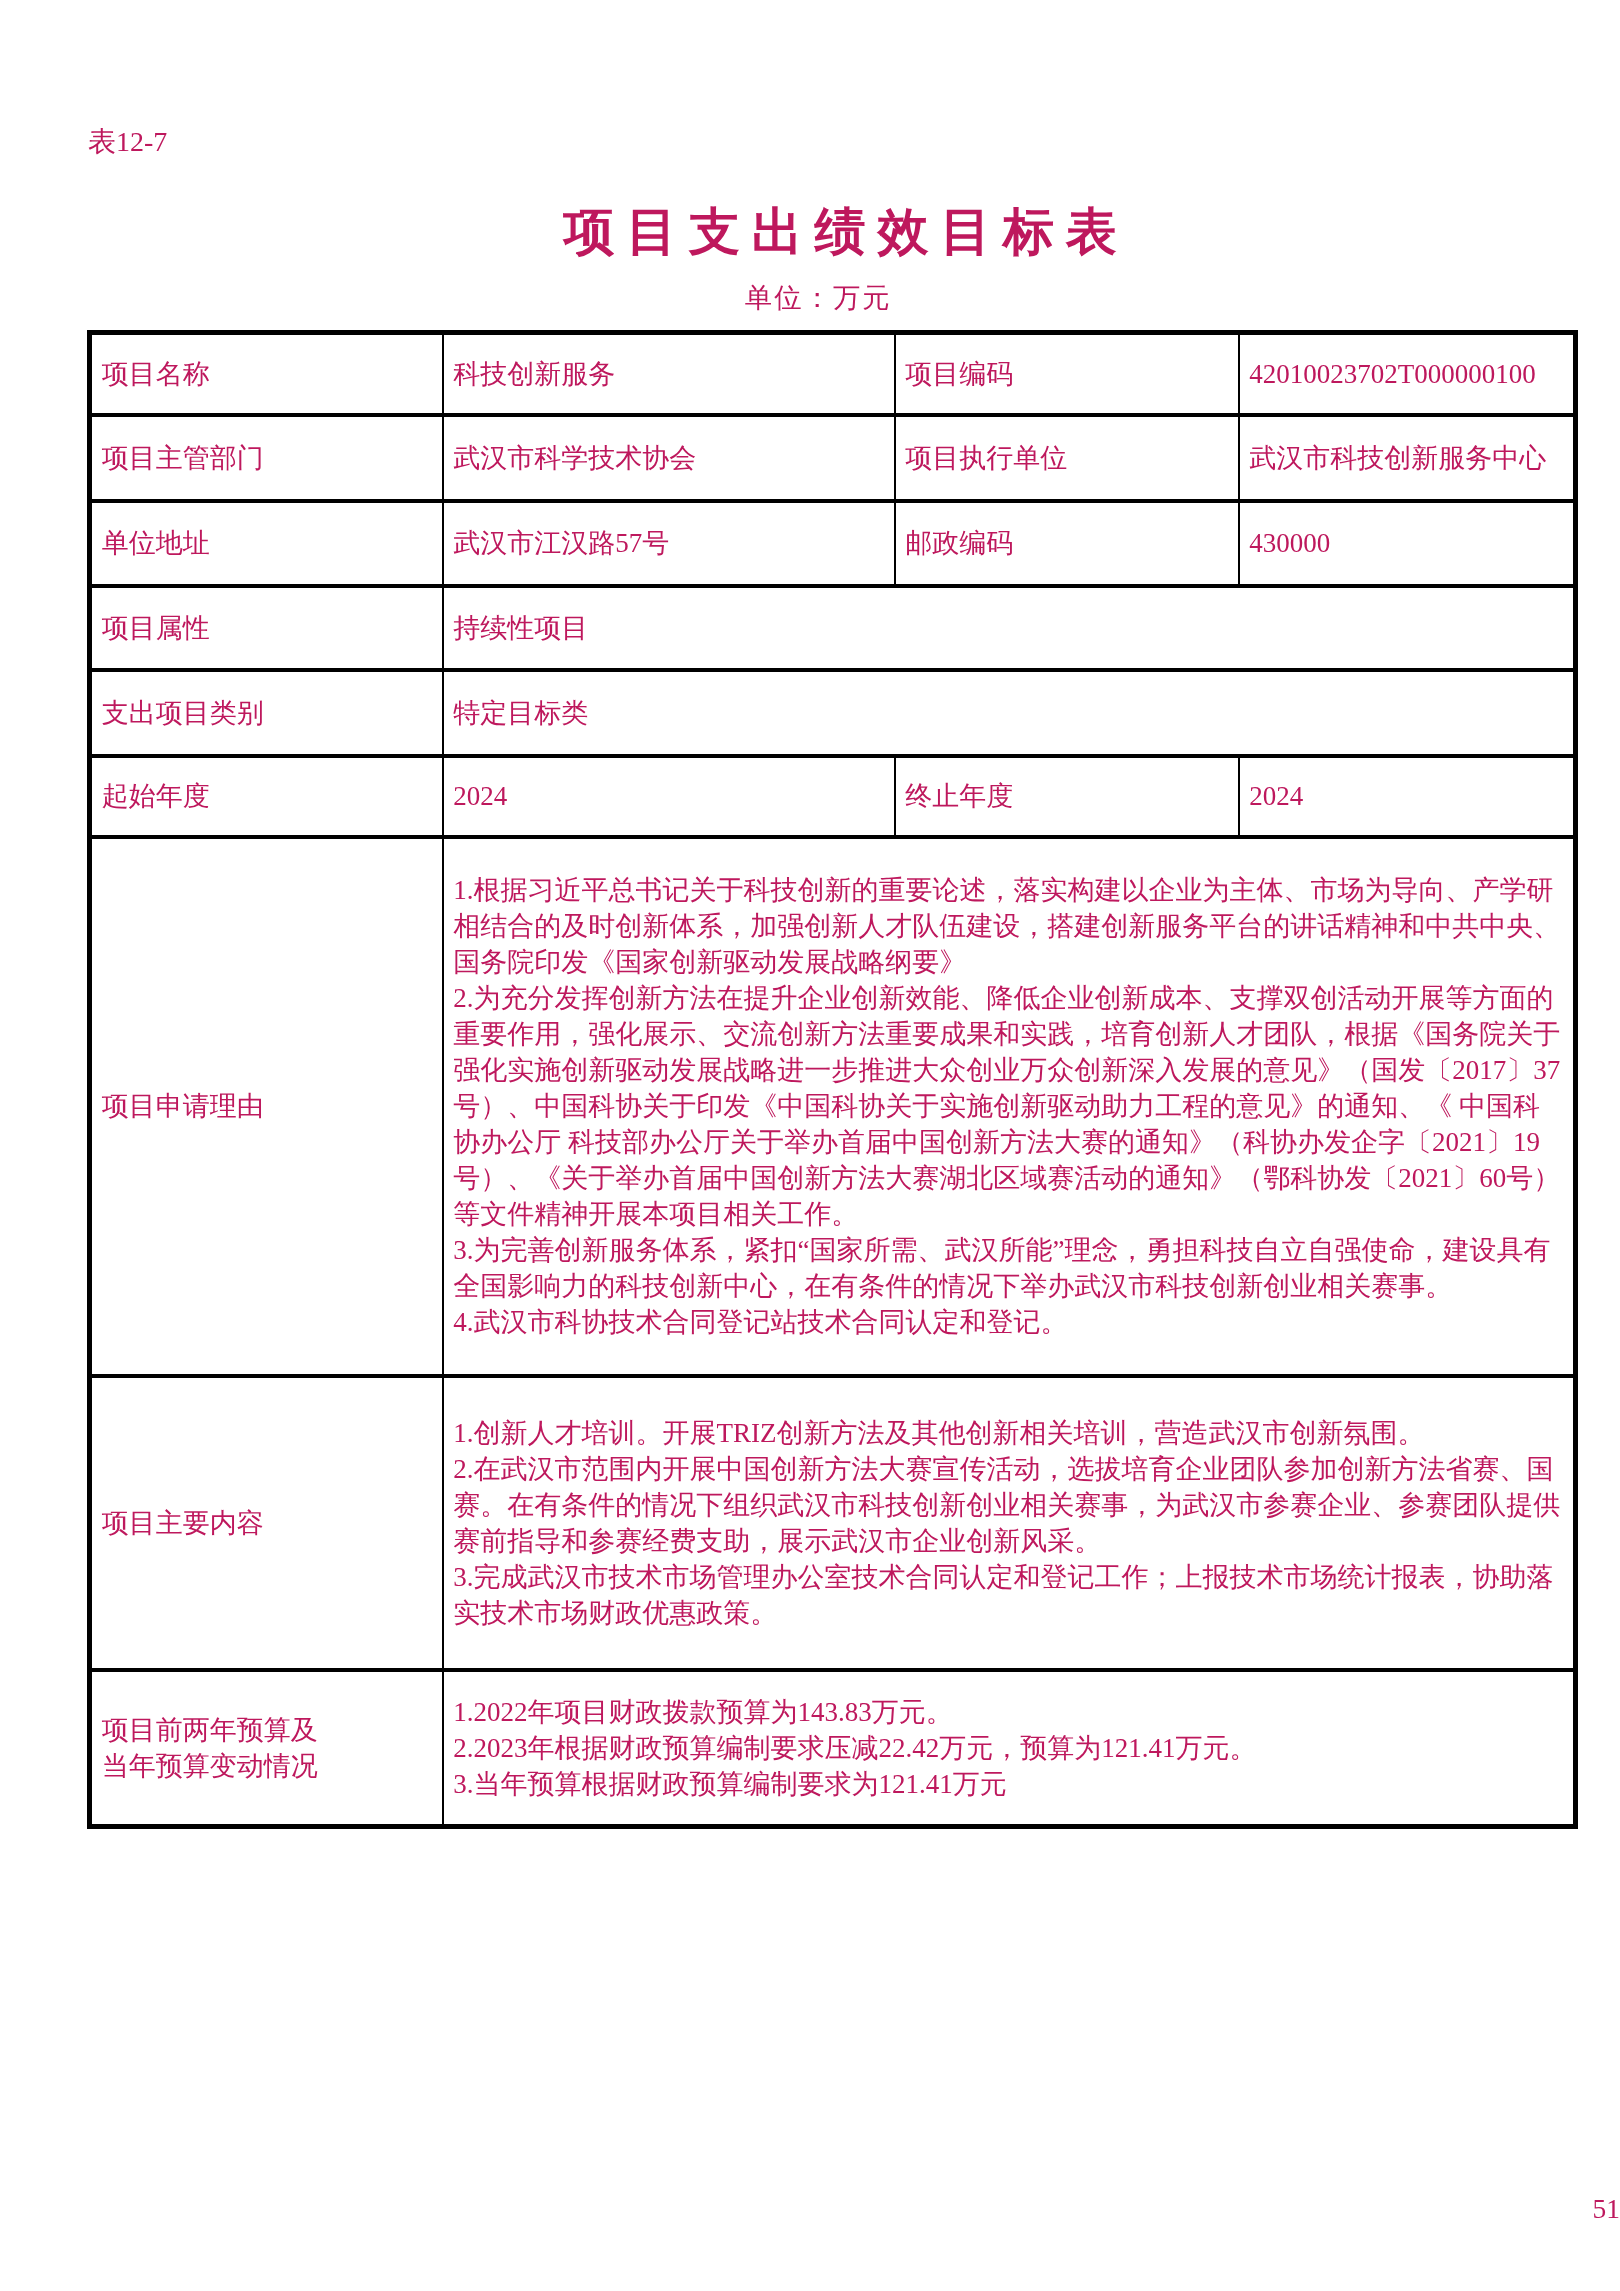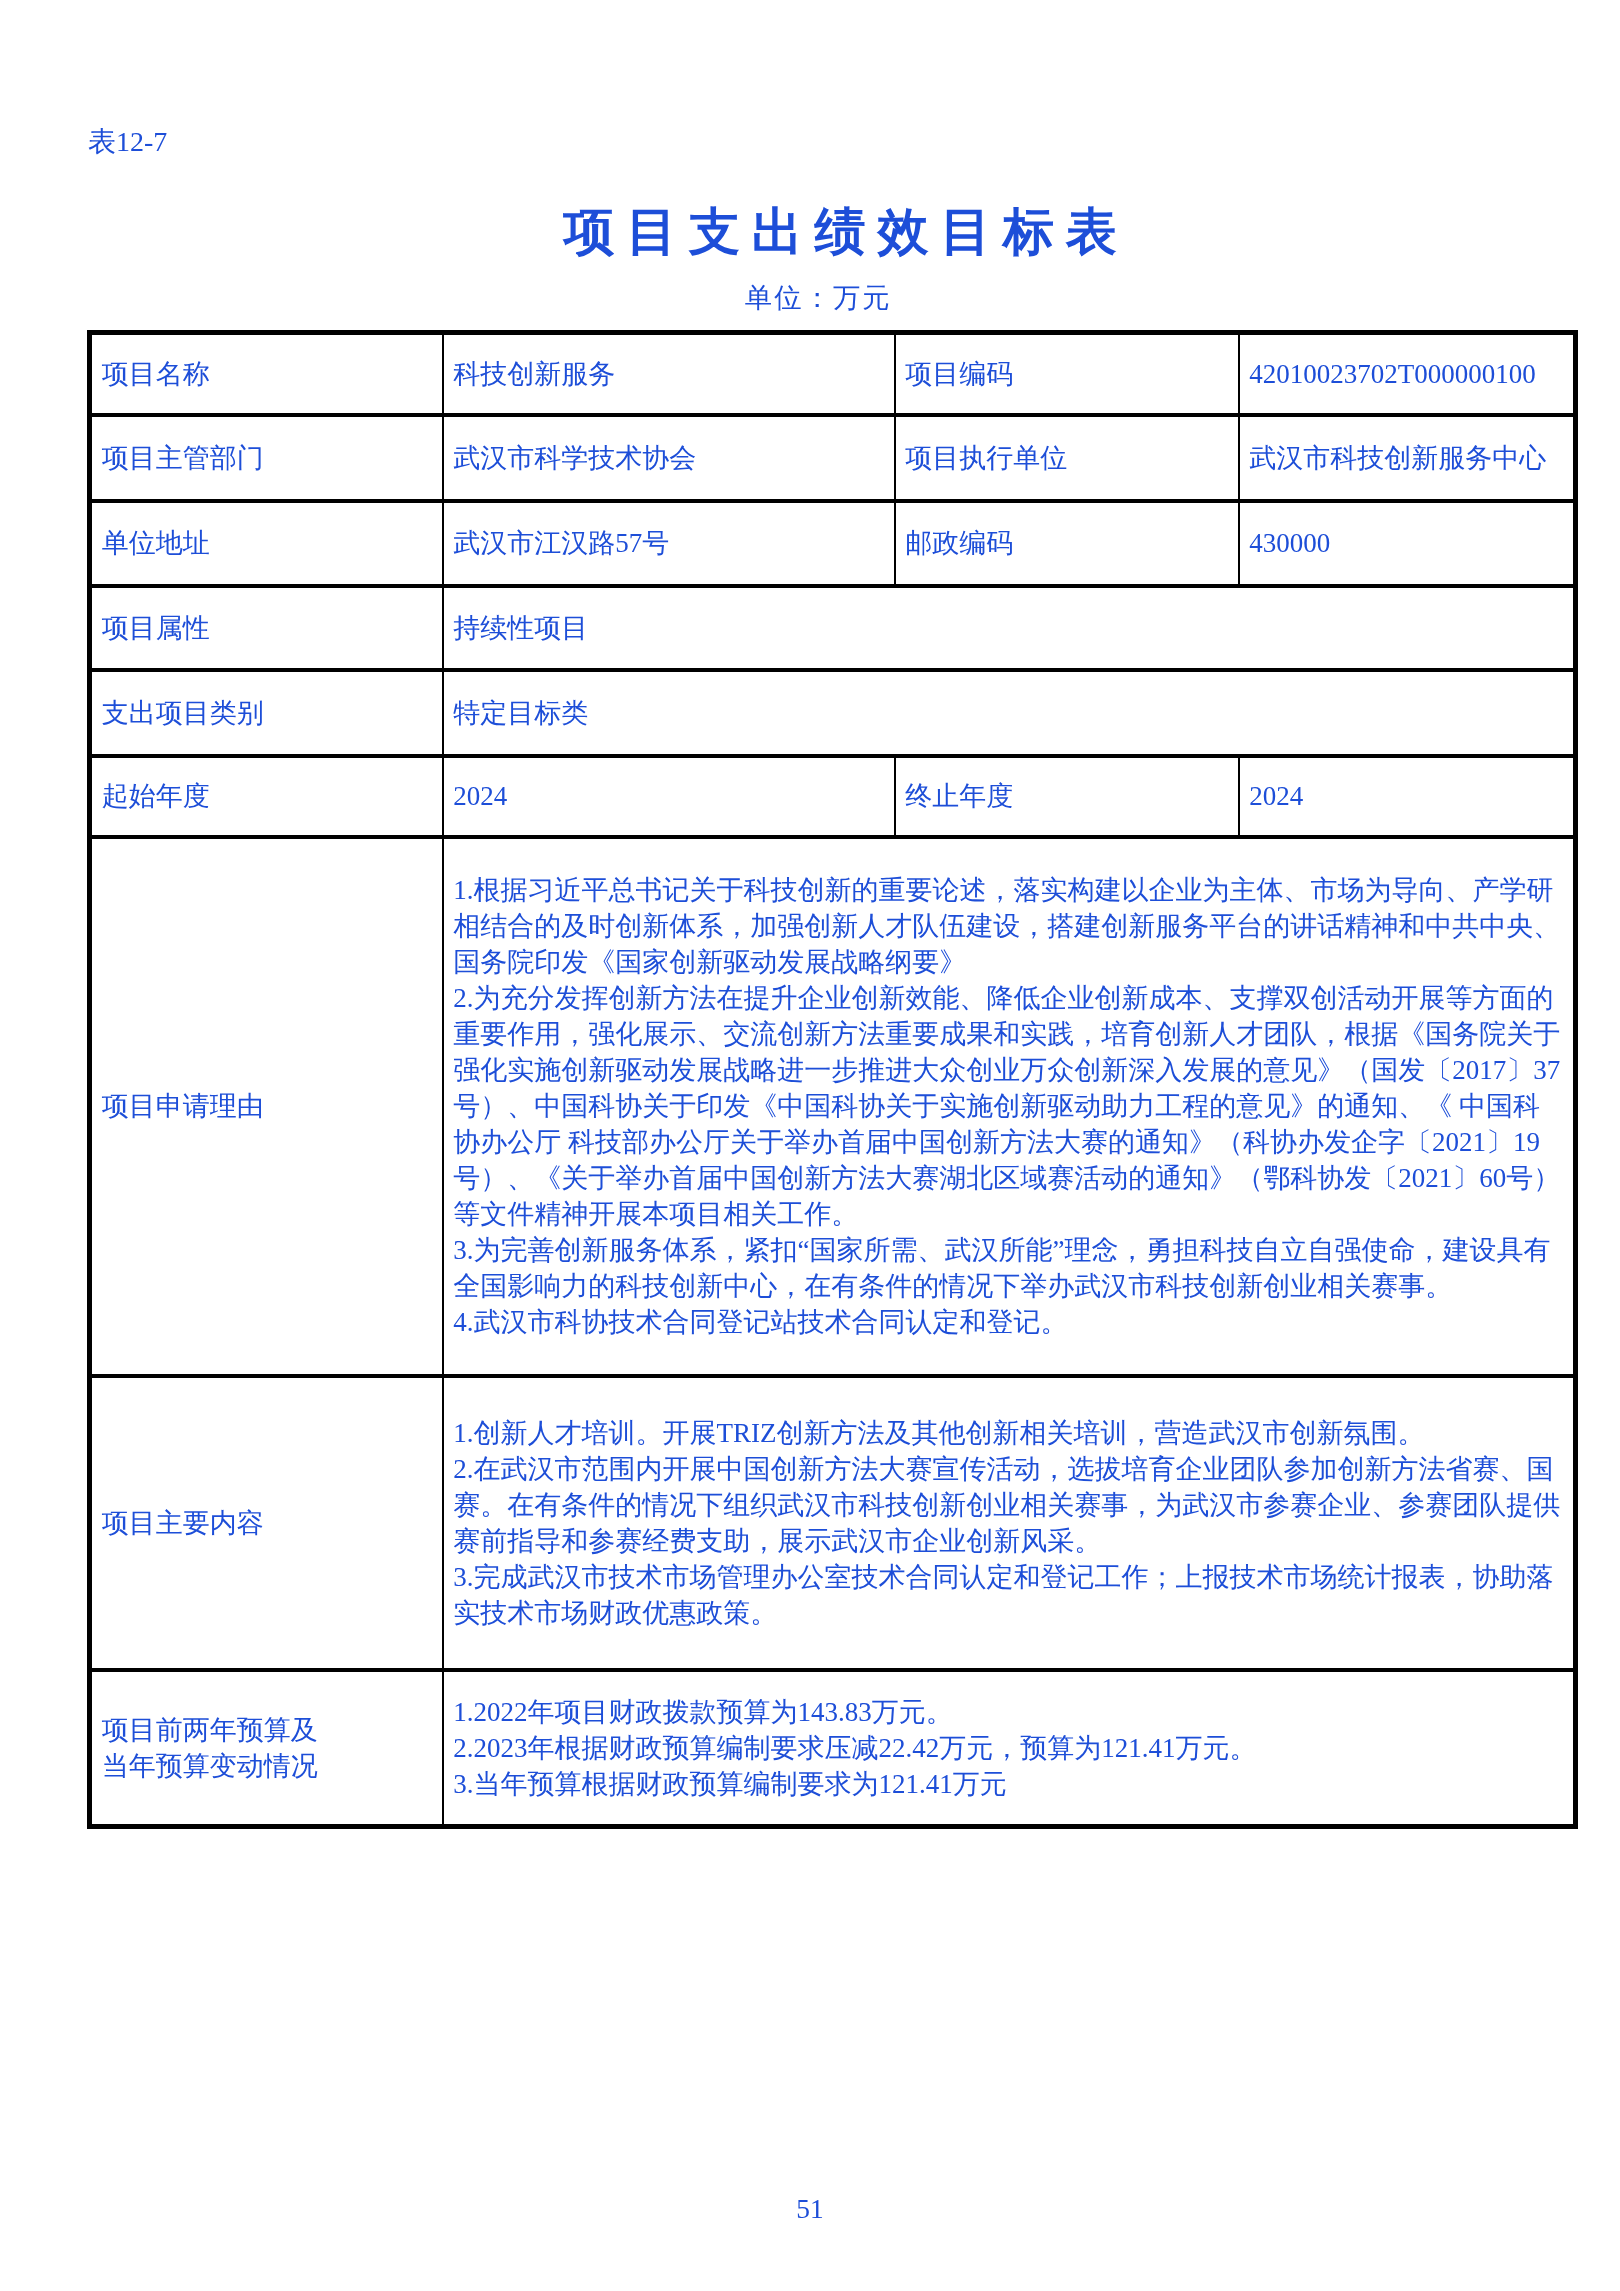--- a/index.html
+++ b/index.html
@@ -1,19 +1,19 @@
 <!DOCTYPE html>
 <html><head>
 <meta charset="utf-8">
 <style>
   html,body{margin:0;padding:0;background:#ffffff;}
   .page{
     position:relative;
     width:1620px;height:2292px;
-    background:#ffffff;color:#1d4ed8;
+    background:#ffffff;color:#be185d;
     font-family:"Liberation Serif","DejaVu Serif",serif;
     overflow:hidden;
   }
   .sheet-label{
     position:absolute;left:88px;top:123px;
     font-size:28px;
   }
   .doc-title{
     position:absolute;left:87px;top:182px;width:1486px;
     margin:16px;text-align:center;
@@ -44,21 +44,21 @@
     padding:7.8px 13.7px 7.8px 9.8px;
     margin-left:40px;
   }
   td.narrow{padding-left:23.5px;padding-right:23.5px;margin-left:20px;}
   td.code{word-break:break-all;}
   .r1{height:82px;} .r2{height:86px;} .r3{height:86px;} .r4{height:85px;}
   .r5{height:84px;} .r6{height:86px;} .r7{height:81px;}
   .r8{height:539px;} .r9{height:294px;} .r10{height:90px;} .r11{height:157px;}
   .page-number{
     position:absolute;left:0;top:2194px;width:1620px;
-    text-align:center;font-size:27.4px;
+    text-align:right;font-size:27.4px;
   }
 </style>
 </head>
 <body>
 
 <div class="page">
 
   <div class="sheet-label">表12-7</div>
 
   <h1 class="doc-title">项目支出绩效目标表</h1>

